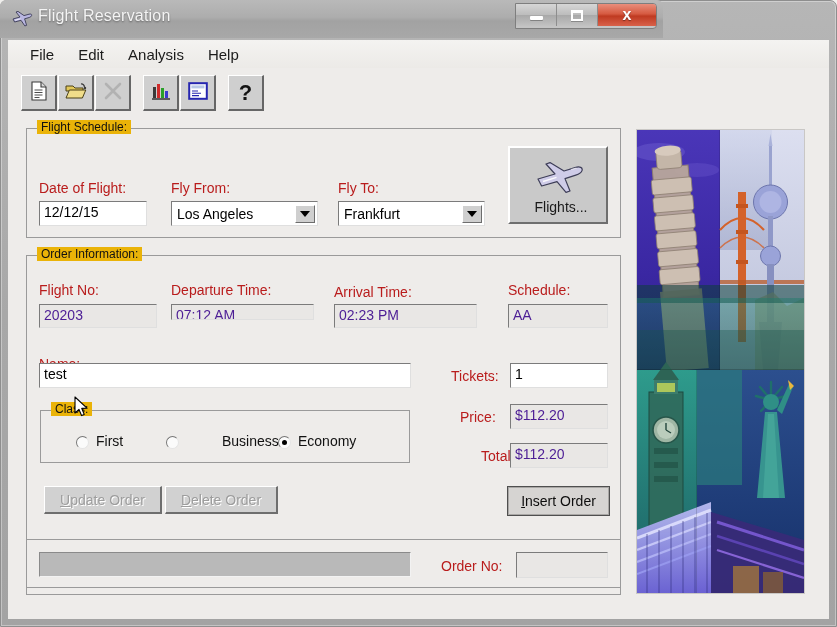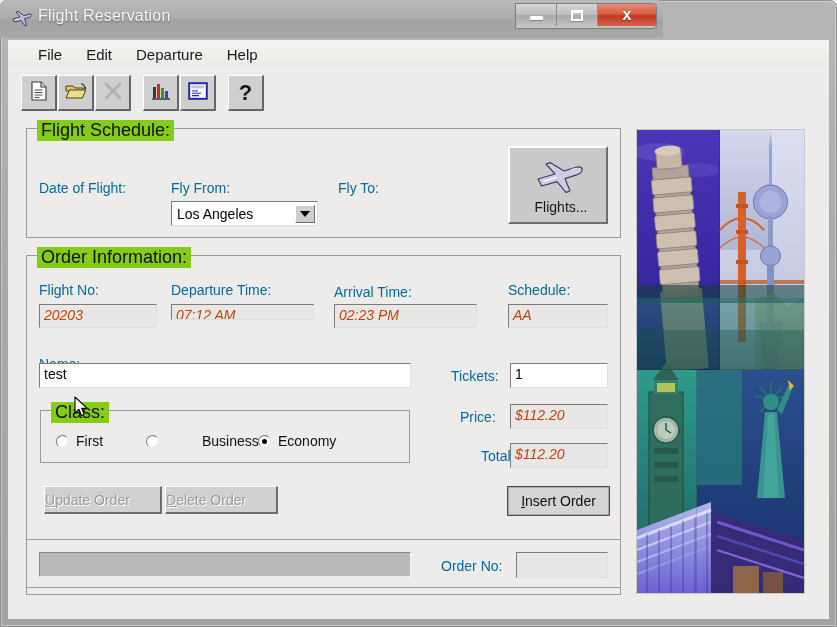--- a/index.html
+++ b/index.html
@@ -104,21 +104,21 @@
 
   
   .menubar {
     position: absolute;
     left: 8px; top: 40px;
     width: 821px;
     height: 28px;
     background: linear-gradient(to bottom, #f4f3f1 0%, #eceae7 100%);
     display: flex;
     align-items: center;
-    padding-left: 18px;
+    padding-left: 10px;
     box-sizing: border-box;
   }
   .menu-item {
     font-size: 15px;
     color: #1b1b1b;
     padding: 2px 12px;
     cursor: default;
   }
 
   
@@ -162,30 +162,30 @@
   
   .groupbox {
     position: absolute;
     border: 1px solid #9a9a9a;
     box-sizing: border-box;
   }
   .groupbox > .gb-title {
     position: absolute;
     top: -9px;
     left: 10px;
-    background: #84cc16;
+    background: #eab308;
     padding: 0 4px;
-    font-size: 18px;
+    font-size: 12px;
     color: #111111;
     white-space: nowrap;
   }
   .fieldlabel {
     position: absolute;
     font-size: 14px;
-    color: #0369a1;
+    color: #b91c1c;
     white-space: nowrap;
   }
 
   
   .tbox {
     position: absolute;
     box-sizing: border-box;
     border-top: 1px solid #7b7b7b;
     border-left: 1px solid #7b7b7b;
     border-right: 1px solid #dfdfdf;
@@ -194,22 +194,21 @@
     font-family: "Liberation Sans", sans-serif;
     font-size: 14px;
     color: #000000;
     padding: 2px 0 0 4px;
     outline: none;
     overflow: hidden;
     white-space: nowrap;
   }
   .tbox.disabled {
     background: #e9e7e5;
-    color: #c2410c;
-    font-style: italic;
+    color: #4c1d95;
   }
 
   
   .combo {
     position: absolute;
     box-sizing: border-box;
     border-top: 1px solid #7b7b7b;
     border-left: 1px solid #7b7b7b;
     border-right: 1px solid #dfdfdf;
     border-bottom: 1px solid #dfdfdf;
@@ -249,20 +248,21 @@
   .pbtn {
     position: absolute;
     box-sizing: border-box;
     background: #d1d1d1;
     border-top: 1px solid #ffffff;
     border-left: 1px solid #ffffff;
     border-right: 2px solid #6e6e6e;
     border-bottom: 2px solid #6e6e6e;
     display: flex;
     align-items: center;
+    justify-content: center;
     font-size: 14px;
     color: #0d0d0d;
     white-space: nowrap;
   }
   .pbtn.disabled { color: #9d9d9d; text-shadow: 1px 1px 0 #ffffff; }
   .pbtn.default {
     border: 1px solid #4f4f4f;
     background: #d6d4d2;
   }
   .pbtn.default .inner {
@@ -289,21 +289,21 @@
     align-items: center;
     justify-content: center;
   }
   .flights-btn .lbl {
     font-size: 14px;
     color: #1a1a1a;
     margin-top: 2px;
   }
 
   
-  .radio-row { position: absolute; display: flex; align-items: center; }
+  .radio-row { position: absolute; display: flex; align-items: flex-end; margin-left: 20px; }
   .radio {
     width: 13px; height: 13px;
     border-radius: 50%;
     box-sizing: border-box;
     border-top: 1px solid #767676;
     border-left: 1px solid #767676;
     border-right: 1px solid #e4e4e4;
     border-bottom: 1px solid #e4e4e4;
     background: #fbfbfb;
     position: relative;
@@ -374,21 +374,21 @@
       </div>
       <div class="win-btn close">
         <span class="glyph-close">x</span>
       </div>
     </div>
   </div>
 
   <div class="menubar">
     <span class="menu-item">File</span>
     <span class="menu-item">Edit</span>
-    <span class="menu-item">Departure</span>
+    <span class="menu-item">Analysis</span>
     <span class="menu-item">Help</span>
   </div>
 
   <div class="toolbar">
     <div class="tb-group">
       <div class="tb-btn">
         <span>
           <svg width="18" height="20" viewBox="0 0 18 20">
             <path d="M2 1 h9 l5 5 v13 h-14 z" fill="#ffffff" stroke="#3a3a3a" stroke-width="1.1"></path>
             <path d="M11 1 v5 h5" fill="#d8d8d8" stroke="#3a3a3a" stroke-width="1.1"></path>
@@ -449,30 +449,37 @@
     </div>
   </div>
 
   <div class="client">
 
     <div class="groupbox" style="left:18px; top:10px; width:595px; height:110px;">
       <span class="gb-title">Flight Schedule:</span>
     </div>
 
     <span class="fieldlabel" style="left:31px; top:62px;">Date of Flight:</span>
+    <div class="tbox" style="left:31px; top:83px; width:108px; height:25px;">12/12/15</div>
 
     <span class="fieldlabel" style="left:163px; top:62px;">Fly From:</span>
     <div class="combo" style="left:163px; top:83px; width:147px; height:25px;">
       <span class="cval">Los Angeles</span>
       <span class="carrow">
           <span class="tri-down"></span>
         </span>
     </div>
 
     <span class="fieldlabel" style="left:330px; top:62px;">Fly To:</span>
+    <div class="combo" style="left:330px; top:83px; width:147px; height:25px;">
+      <span class="cval">Frankfurt</span>
+      <span class="carrow">
+          <span class="tri-down"></span>
+        </span>
+    </div>
 
     <div class="flights-btn" style="left:500px; top:28px; width:100px; height:78px;padding-left:6px;">
       <span>
         <svg width="52" height="38" viewBox="0 0 52 38">
           <path d="M3 24 L20 19 L11 9 L15 7.6 L29 16 L40 12.6 C45 11 48 12.6 47 15.6 C46.2 18 43.6 19.2 40.8 20.1 L30 23.6 L35 36 L31 37.4 L22 26.6 L6.6 31 Z" fill="#cfcce8" stroke="#3e3e58" stroke-width="1.2" stroke-linejoin="round"></path>
           <path d="M8 26.5 L21.5 22.4" stroke="#ffffff" stroke-width="1.4" opacity="0.9"></path>
           <path d="M36 14.5 L41.5 13" stroke="#ffffff" stroke-width="1.2" opacity="0.7"></path>
         </svg>
       </span>
       <span class="lbl">Flights...</span>

